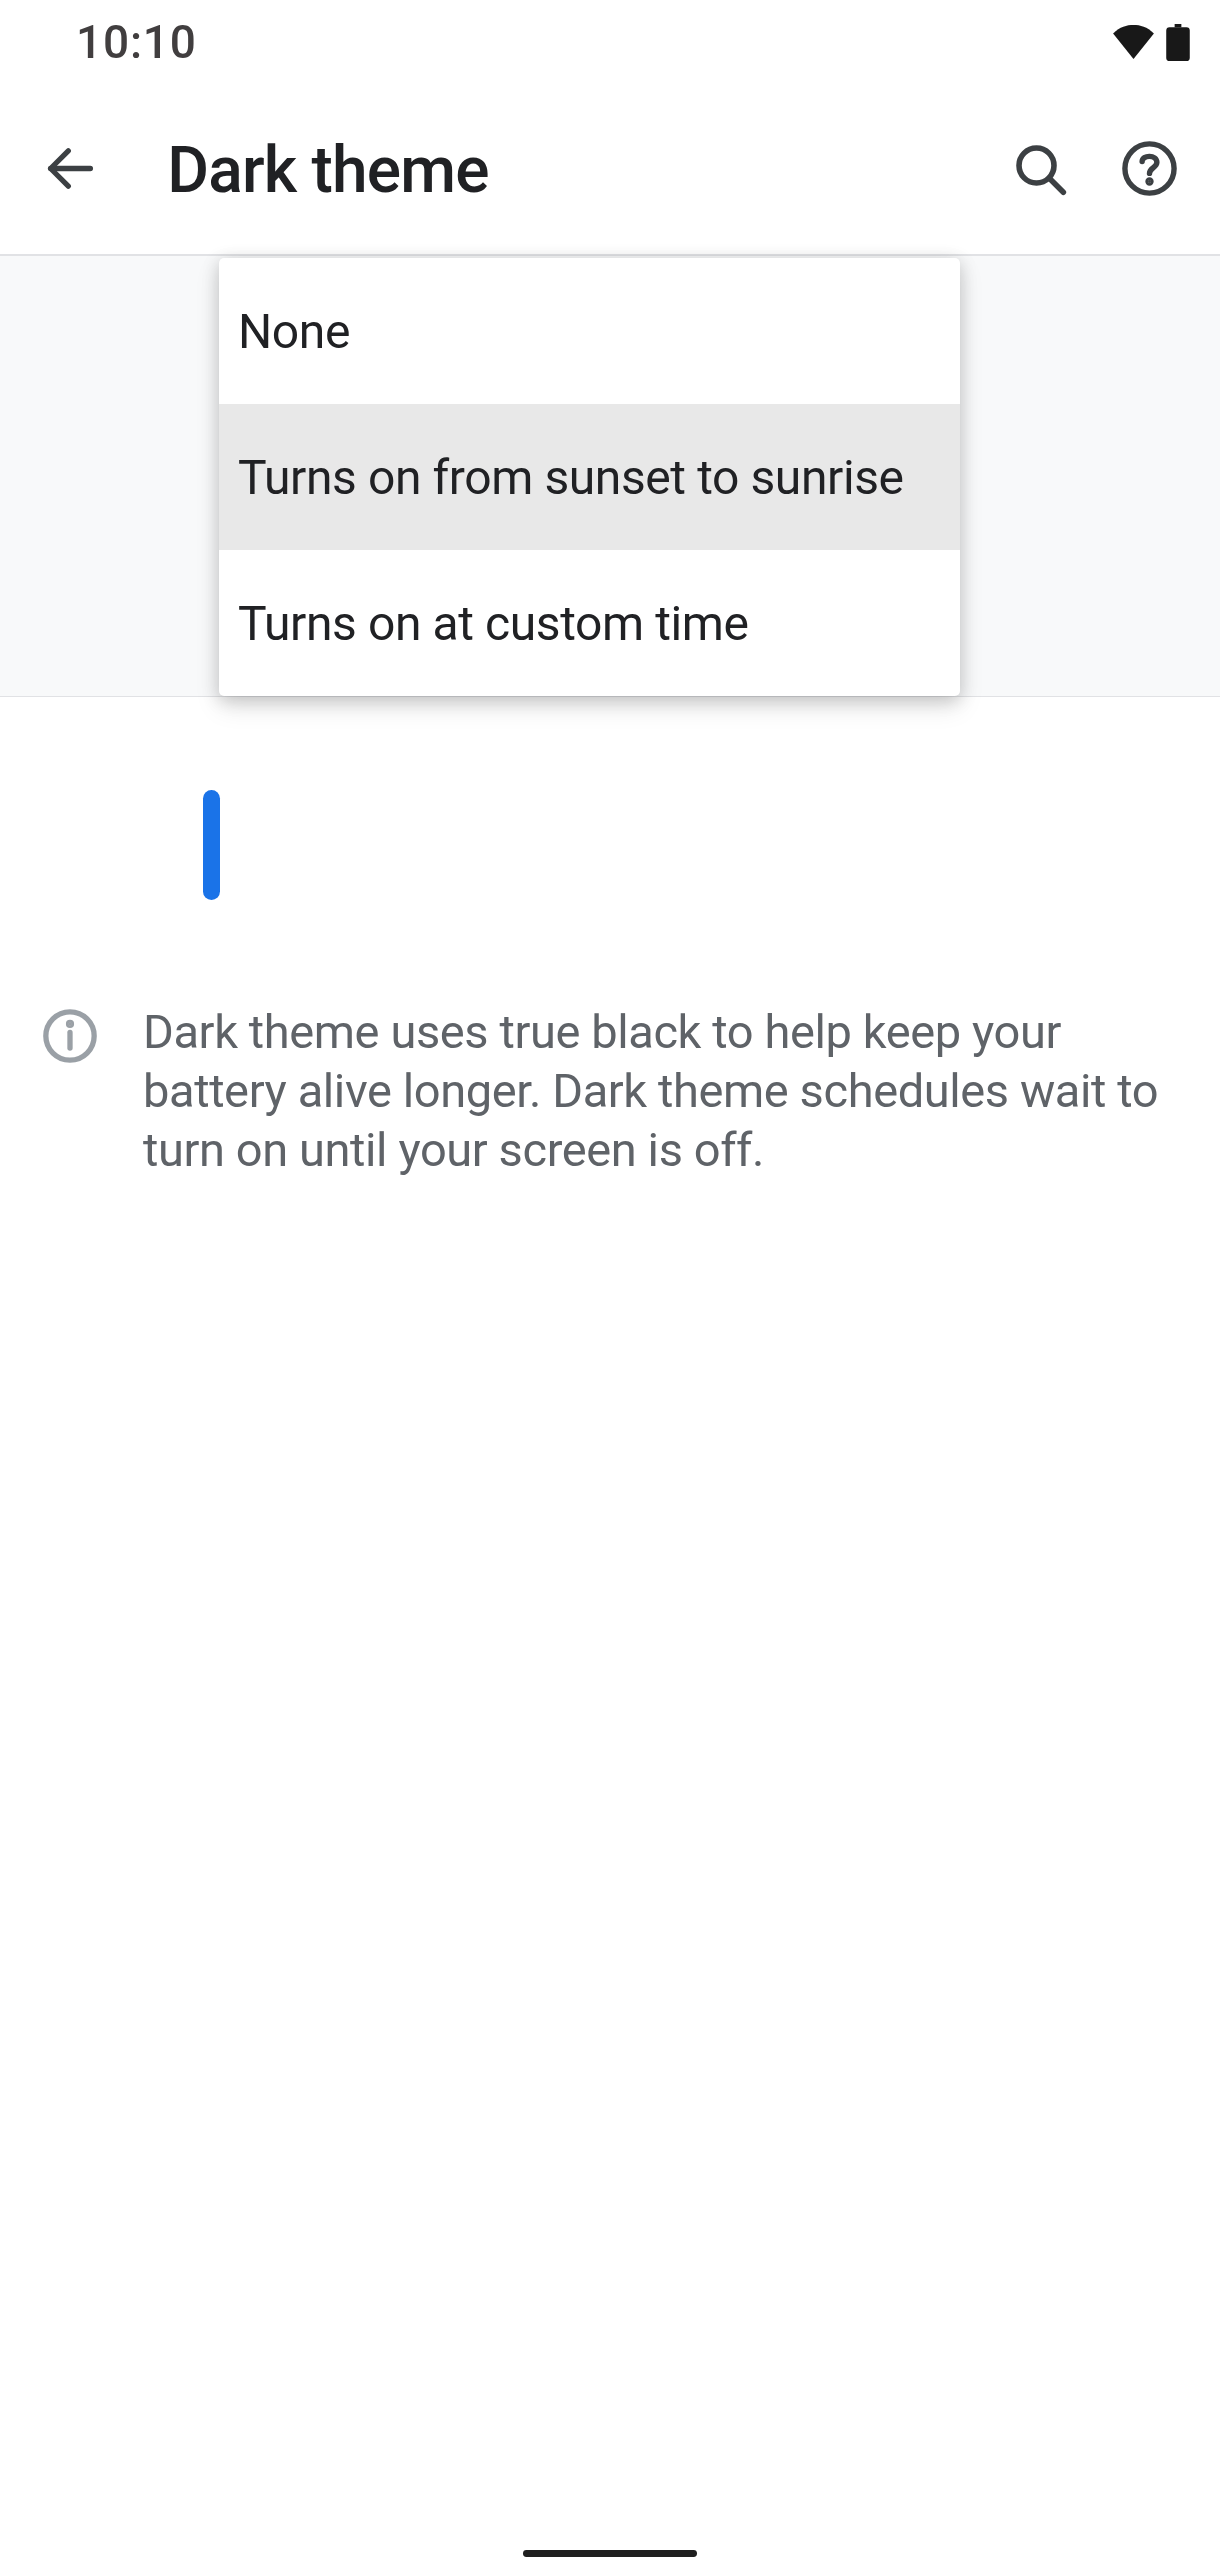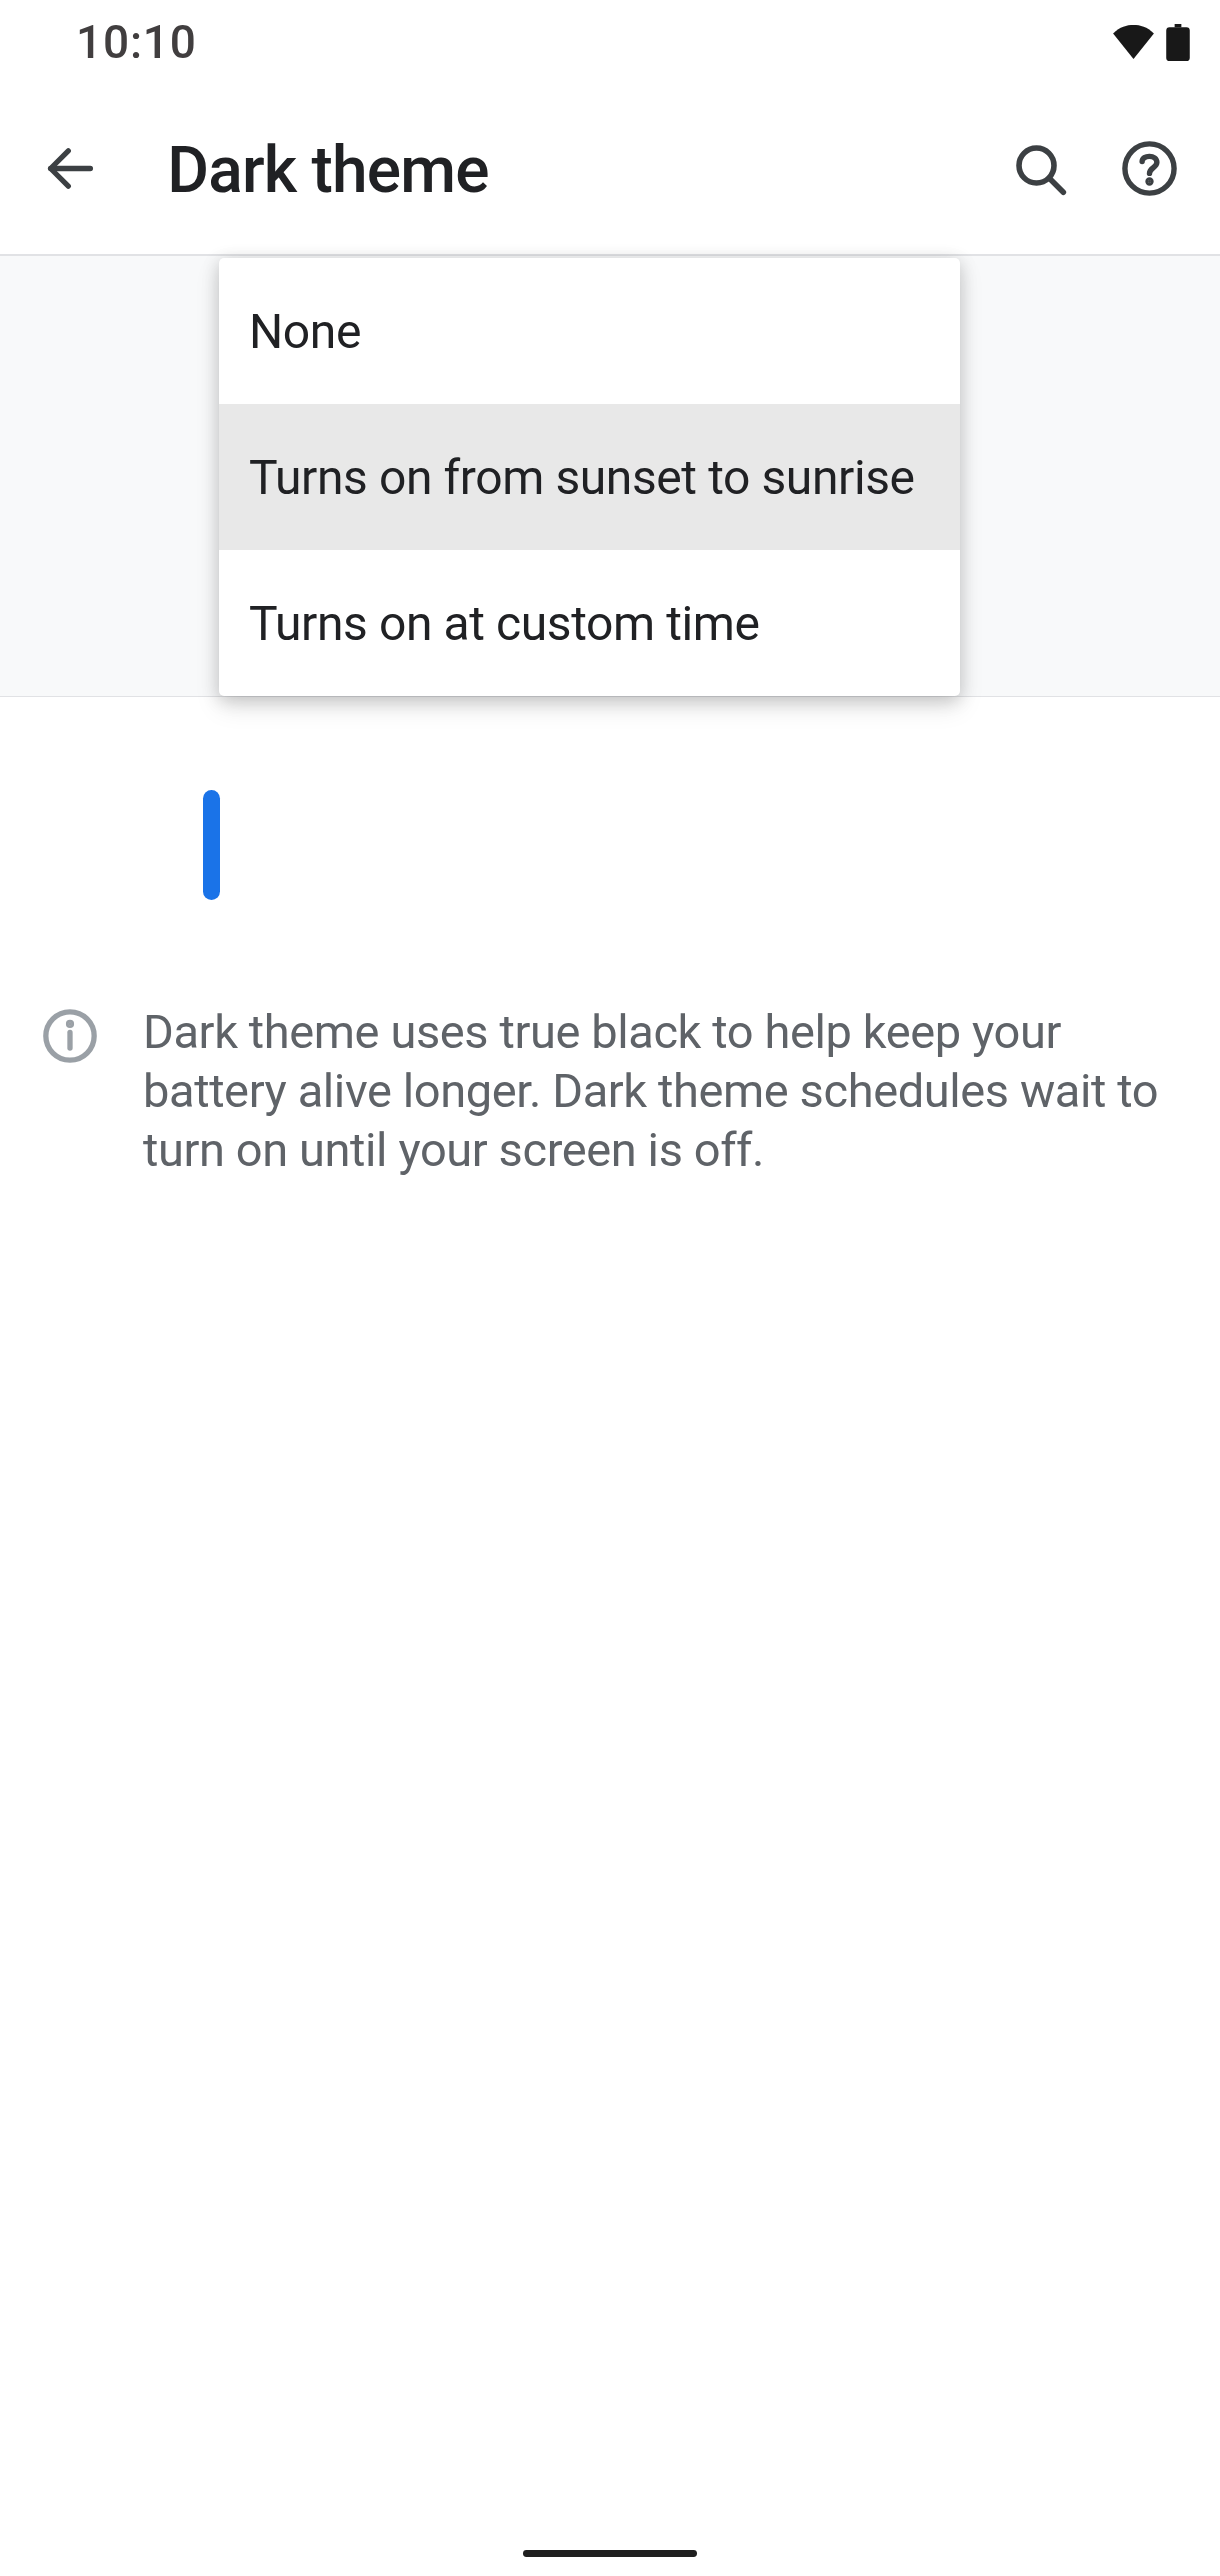--- a/index.html
+++ b/index.html
@@ -125,21 +125,21 @@
       left: 219px;
       width: 741px;
       background: #ffffff;
       border-radius: 5.1px;
       box-shadow: 0 3.4px 17px rgba(0,0,0,0.18),
                   0 10.2px 25.4px rgba(0,0,0,0.10);
       overflow: hidden;
     }
     .menu-item {
       height: 146px;
-      padding: 0 30px;
+      padding: 0 19px;
       display: flex;
       align-items: center;
       font-size: 48px;
       color: #202124;
       letter-spacing: -0.4px;
     }
     .menu-item.selected {
       background: #e8e8e8;
     }
 

